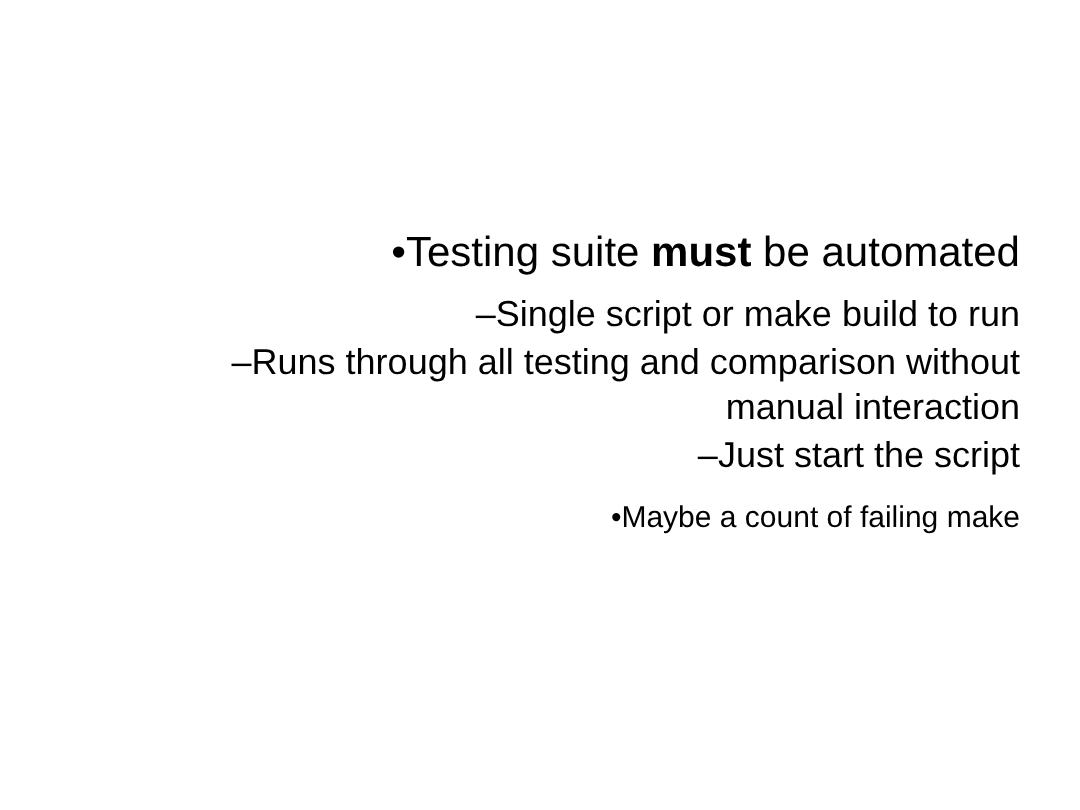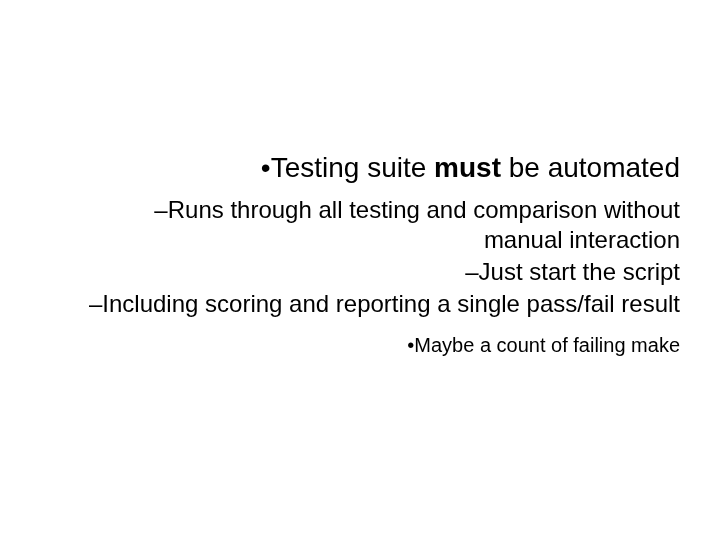--- a/index.html
+++ b/index.html
@@ -79,27 +79,27 @@
 
 
   <div class="content">
 
     <div class="bullet-l1">
       <span class="dot">•</span><span>Testing suite </span><span class="bold">must</span><span> be automated</span>
     </div>
 
     <div class="sub-group">
       <div class="bullet-l2">
+        <span class="dash">– </span><span>Single script or make build to run</span>
+      </div>
+      <div class="bullet-l2">
         <span class="dash">– </span><span>Runs through all testing and comparison without manual interaction</span>
       </div>
       <div class="bullet-l2">
         <span class="dash">– </span><span>Just start the script</span>
-      </div>
-      <div class="bullet-l2">
-        <span class="dash">– </span><span>Including scoring and reporting a single pass/fail result</span>
       </div>
 
       <div class="sub-sub-group">
         <div class="bullet-l3">
           <span class="dot3">•</span><span>Maybe a count of failing make</span>
         </div>
       </div>
     </div>
 
   </div>

